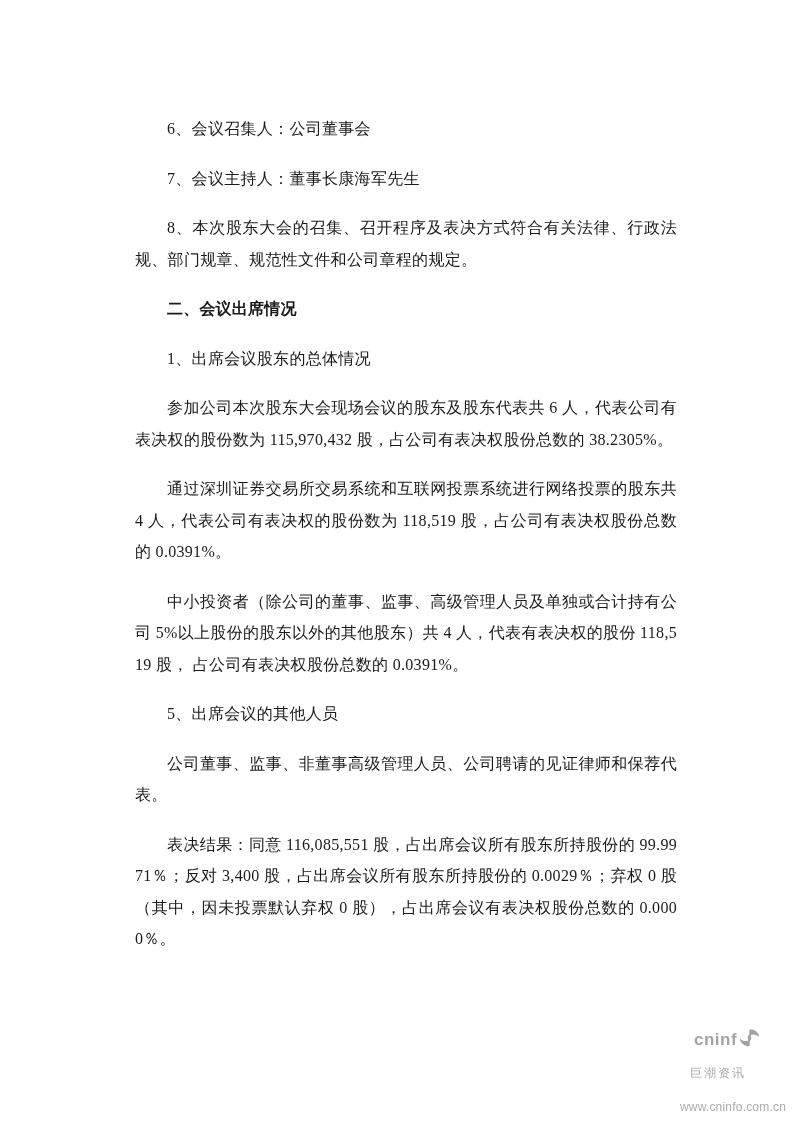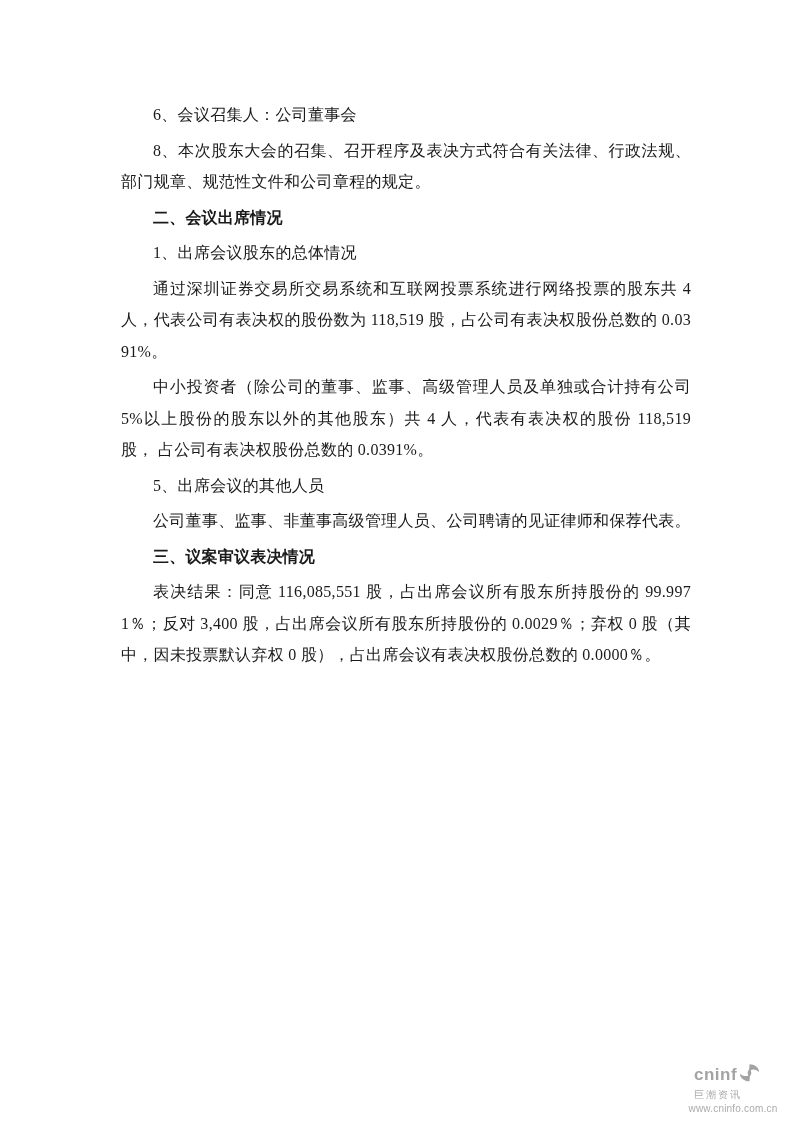--- a/index.html
+++ b/index.html
@@ -18,21 +18,21 @@
     inset: 0;
     background: #ffffff;
   }
   .content {
     position: absolute;
     left: 117px;
     top: 95px;
     width: 578px;
   }
   p.para {
-    margin: 4px;
+    margin: 18px;
     padding: 0;
     font-family: "Liberation Serif", "DejaVu Serif", serif;
     font-size: 16px;
     line-height: 31.5px;
     color: #1a1a1a;
     text-align: justify;
     text-indent: 2em;
     letter-spacing: 0.3px;
     word-break: break-all;
   }
@@ -64,48 +64,49 @@
     font-weight: 700;
     letter-spacing: 0.5px;
     color: #a3a3a3;
     line-height: 16px;
   }
   .swirl {
     margin-left: 2px;
     display: block;
   }
   .cninfo-cn {
-    font-size: 10px;
+    font-size: 12px;
     letter-spacing: 2px;
     padding-right: 30px;
-    margin-top: 2px;
+    margin-top: 14px;
     color: #ababab;
   }
   .cninfo-url {
-    font-size: 10px;
+    font-size: 12px;
     letter-spacing: 0.2px;
-    margin-top: 1px;
+    margin-top: 18px;
     color: #ababab;
   }
 </style>
 </head>
 <body>
 
 <div class="page">
 
   <div class="content">
     <p class="para body">6、会议召集人：公司董事会</p>
+    <p class="para body">7、会议主持人：董事长康海军先生</p>
     <p class="para body">8、本次股东大会的召集、召开程序及表决方式符合有关法律、行政法规、部门规章、规范性文件和公司章程的规定。</p>
     <p class="para heading">二、会议出席情况</p>
     <p class="para body">1、出席会议股东的总体情况</p>
+    <p class="para body">参加公司本次股东大会现场会议的股东及股东代表共 6 人，代表公司有表决权的股份数为 115,970,432 股，占公司有表决权股份总数的 38.2305%。</p>
     <p class="para body">通过深圳证券交易所交易系统和互联网投票系统进行网络投票的股东共 4 人，代表公司有表决权的股份数为 118,519 股，占公司有表决权股份总数的 0.0391%。</p>
     <p class="para body">中小投资者（除公司的董事、监事、高级管理人员及单独或合计持有公司 5%以上股份的股东以外的其他股东）共 4 人，代表有表决权的股份 118,519 股， 占公司有表决权股份总数的 0.0391%。</p>
     <p class="para body">5、出席会议的其他人员</p>
     <p class="para body">公司董事、监事、非董事高级管理人员、公司聘请的见证律师和保荐代表。</p>
-    <p class="para heading">三、议案审议表决情况</p>
     <p class="para body">表决结果：同意 116,085,551 股，占出席会议所有股东所持股份的 99.9971％；反对 3,400 股，占出席会议所有股东所持股份的 0.0029％；弃权 0 股（其中，因未投票默认弃权 0 股），占出席会议有表决权股份总数的 0.0000％。</p>
   </div>
 
   <div class="cninfo-logo">
     <div class="cninfo-row1">
       <span class="cninfo-wordmark">cninf</span>
       <span class="swirl">
         <svg width="21" height="18" viewBox="0 0 24 20" aria-hidden="true">
           <path d="M12 0 C18 0 23 4 23 9 C20 6 16 5 13 7 C15 9.5 14 13 11 14.2 Z" fill="#a3a3a3"></path>
           <path d="M12 19.5 C6 19.5 1 15.5 1 10.5 C4 13.5 8 14.5 11 12.5 C9 10 10 6.5 13 5.3 Z" fill="#a3a3a3"></path>

